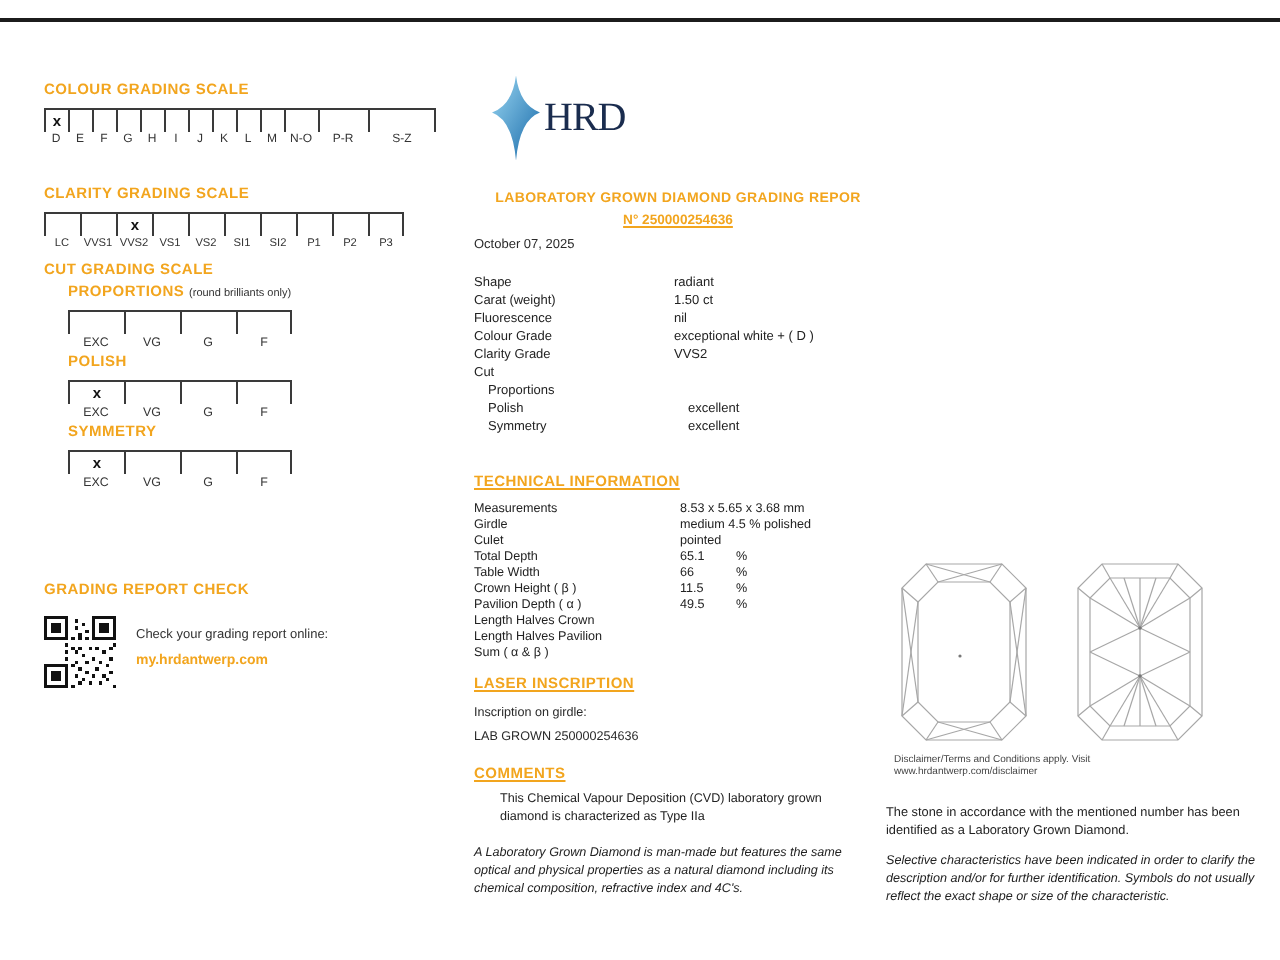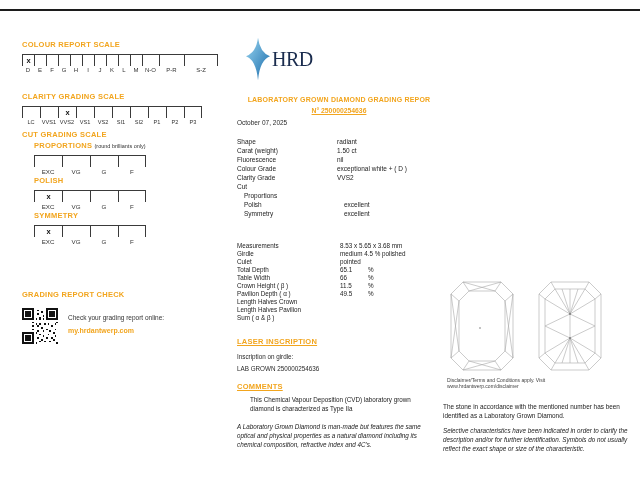--- a/index.html
+++ b/index.html
@@ -45,21 +45,21 @@
   .url{color:#F2A51E;font-weight:bold;}
   #check-row{display:flex;margin-top:9px;align-items:flex-start;gap:10px;}
 </style>
 </head>
 <body>
 
 <div id="page">
   <div id="top-rule" class="abs"></div>
 
   <div class="abs" style="left:22px;top:40px;">
-    <div class="sec-title">COLOUR REPORT SCALE</div>
+    <div class="sec-title">COLOUR GRADING SCALE</div>
     <div class="comb">
       <div class="c cw">
           <span class="mark">x</span>
         </div>
       <div class="c cw"></div>
         <div class="c cw"></div>
       <div class="c cw"></div>
         <div class="c cw"></div>
       <div class="c cw"></div>
         <div class="c cw"></div>
@@ -289,20 +289,21 @@
         <span class="k">Polish</span>
         <span>excellent</span>
       </div>
     <div class="kv indent">
         <span class="k">Symmetry</span>
         <span>excellent</span>
       </div>
   </div>
 
   <div class="abs" style="left:237px;top:236px;width:205px;">
+    <div class="sec-title u">TECHNICAL INFORMATION</div>
     <div style="margin-top:5px;">
       <div class="tr">
           <span class="tl">Measurements</span>
           <span class="tv">8.53 x 5.65 x 3.68 mm</span>
           <span class="tu"></span>
         </div>
       <div class="tr">
           <span class="tl">Girdle</span>
           <span class="tv">medium 4.5 % polished</span>
           <span class="tu"></span>

